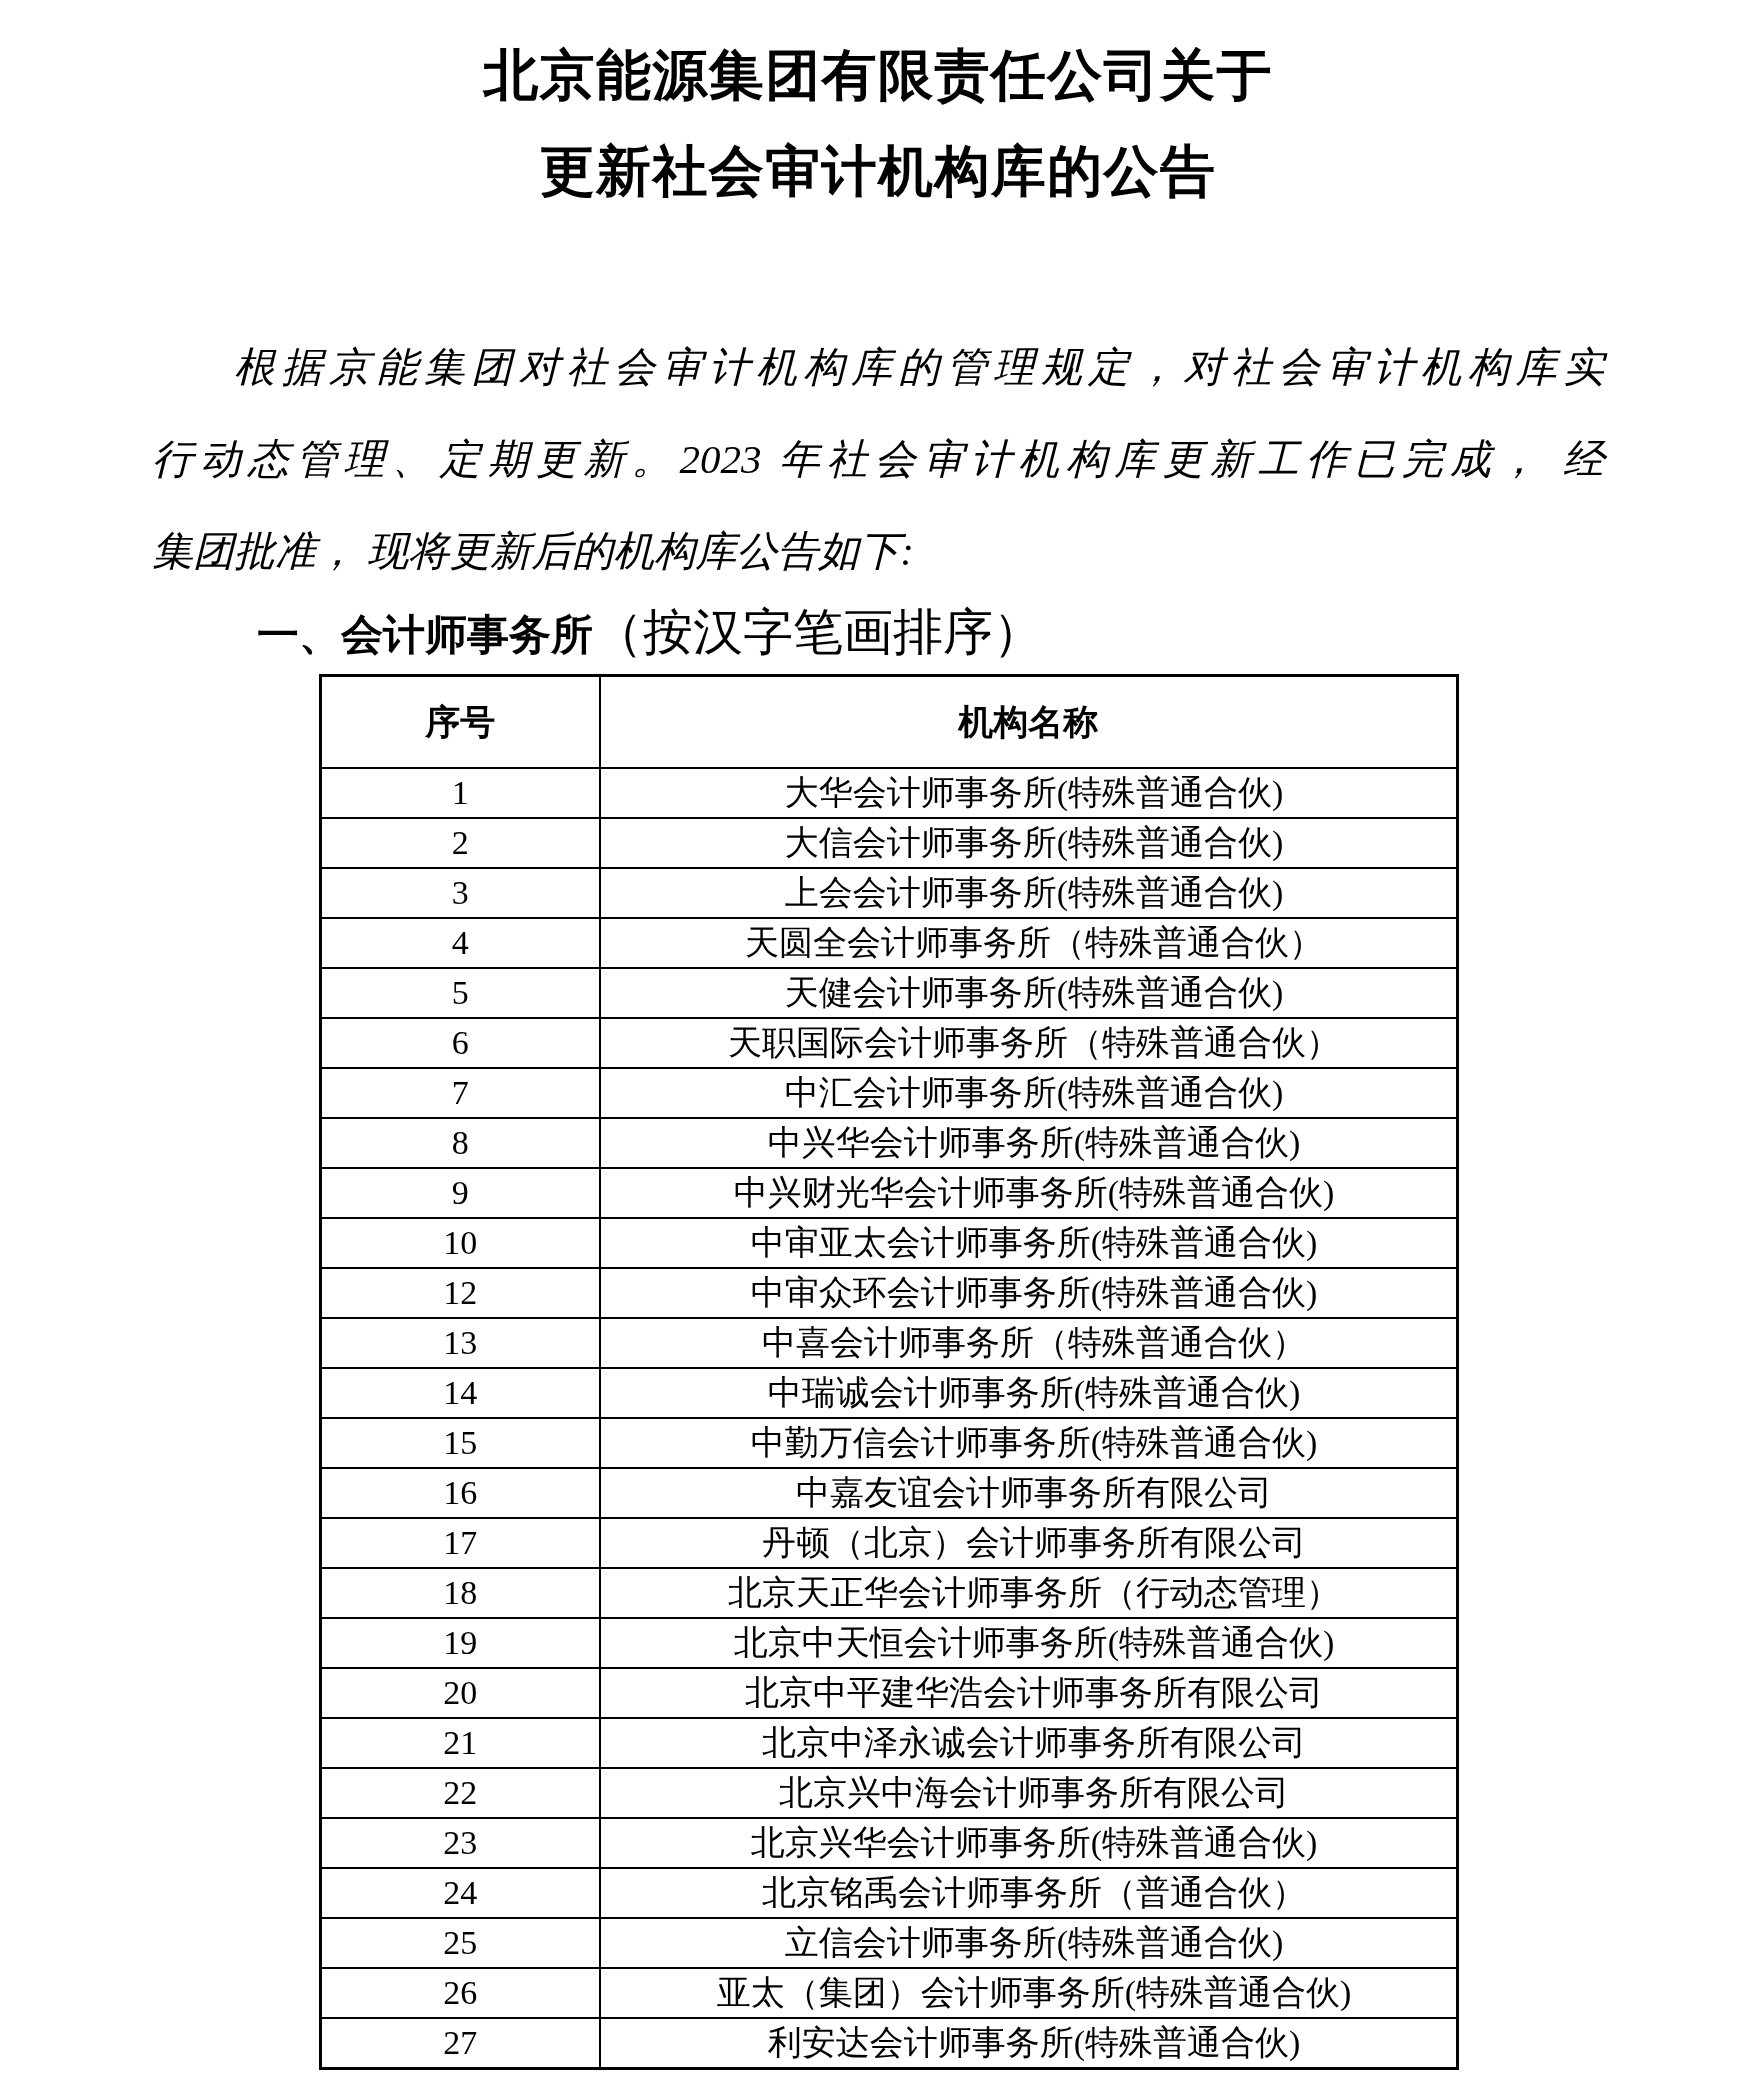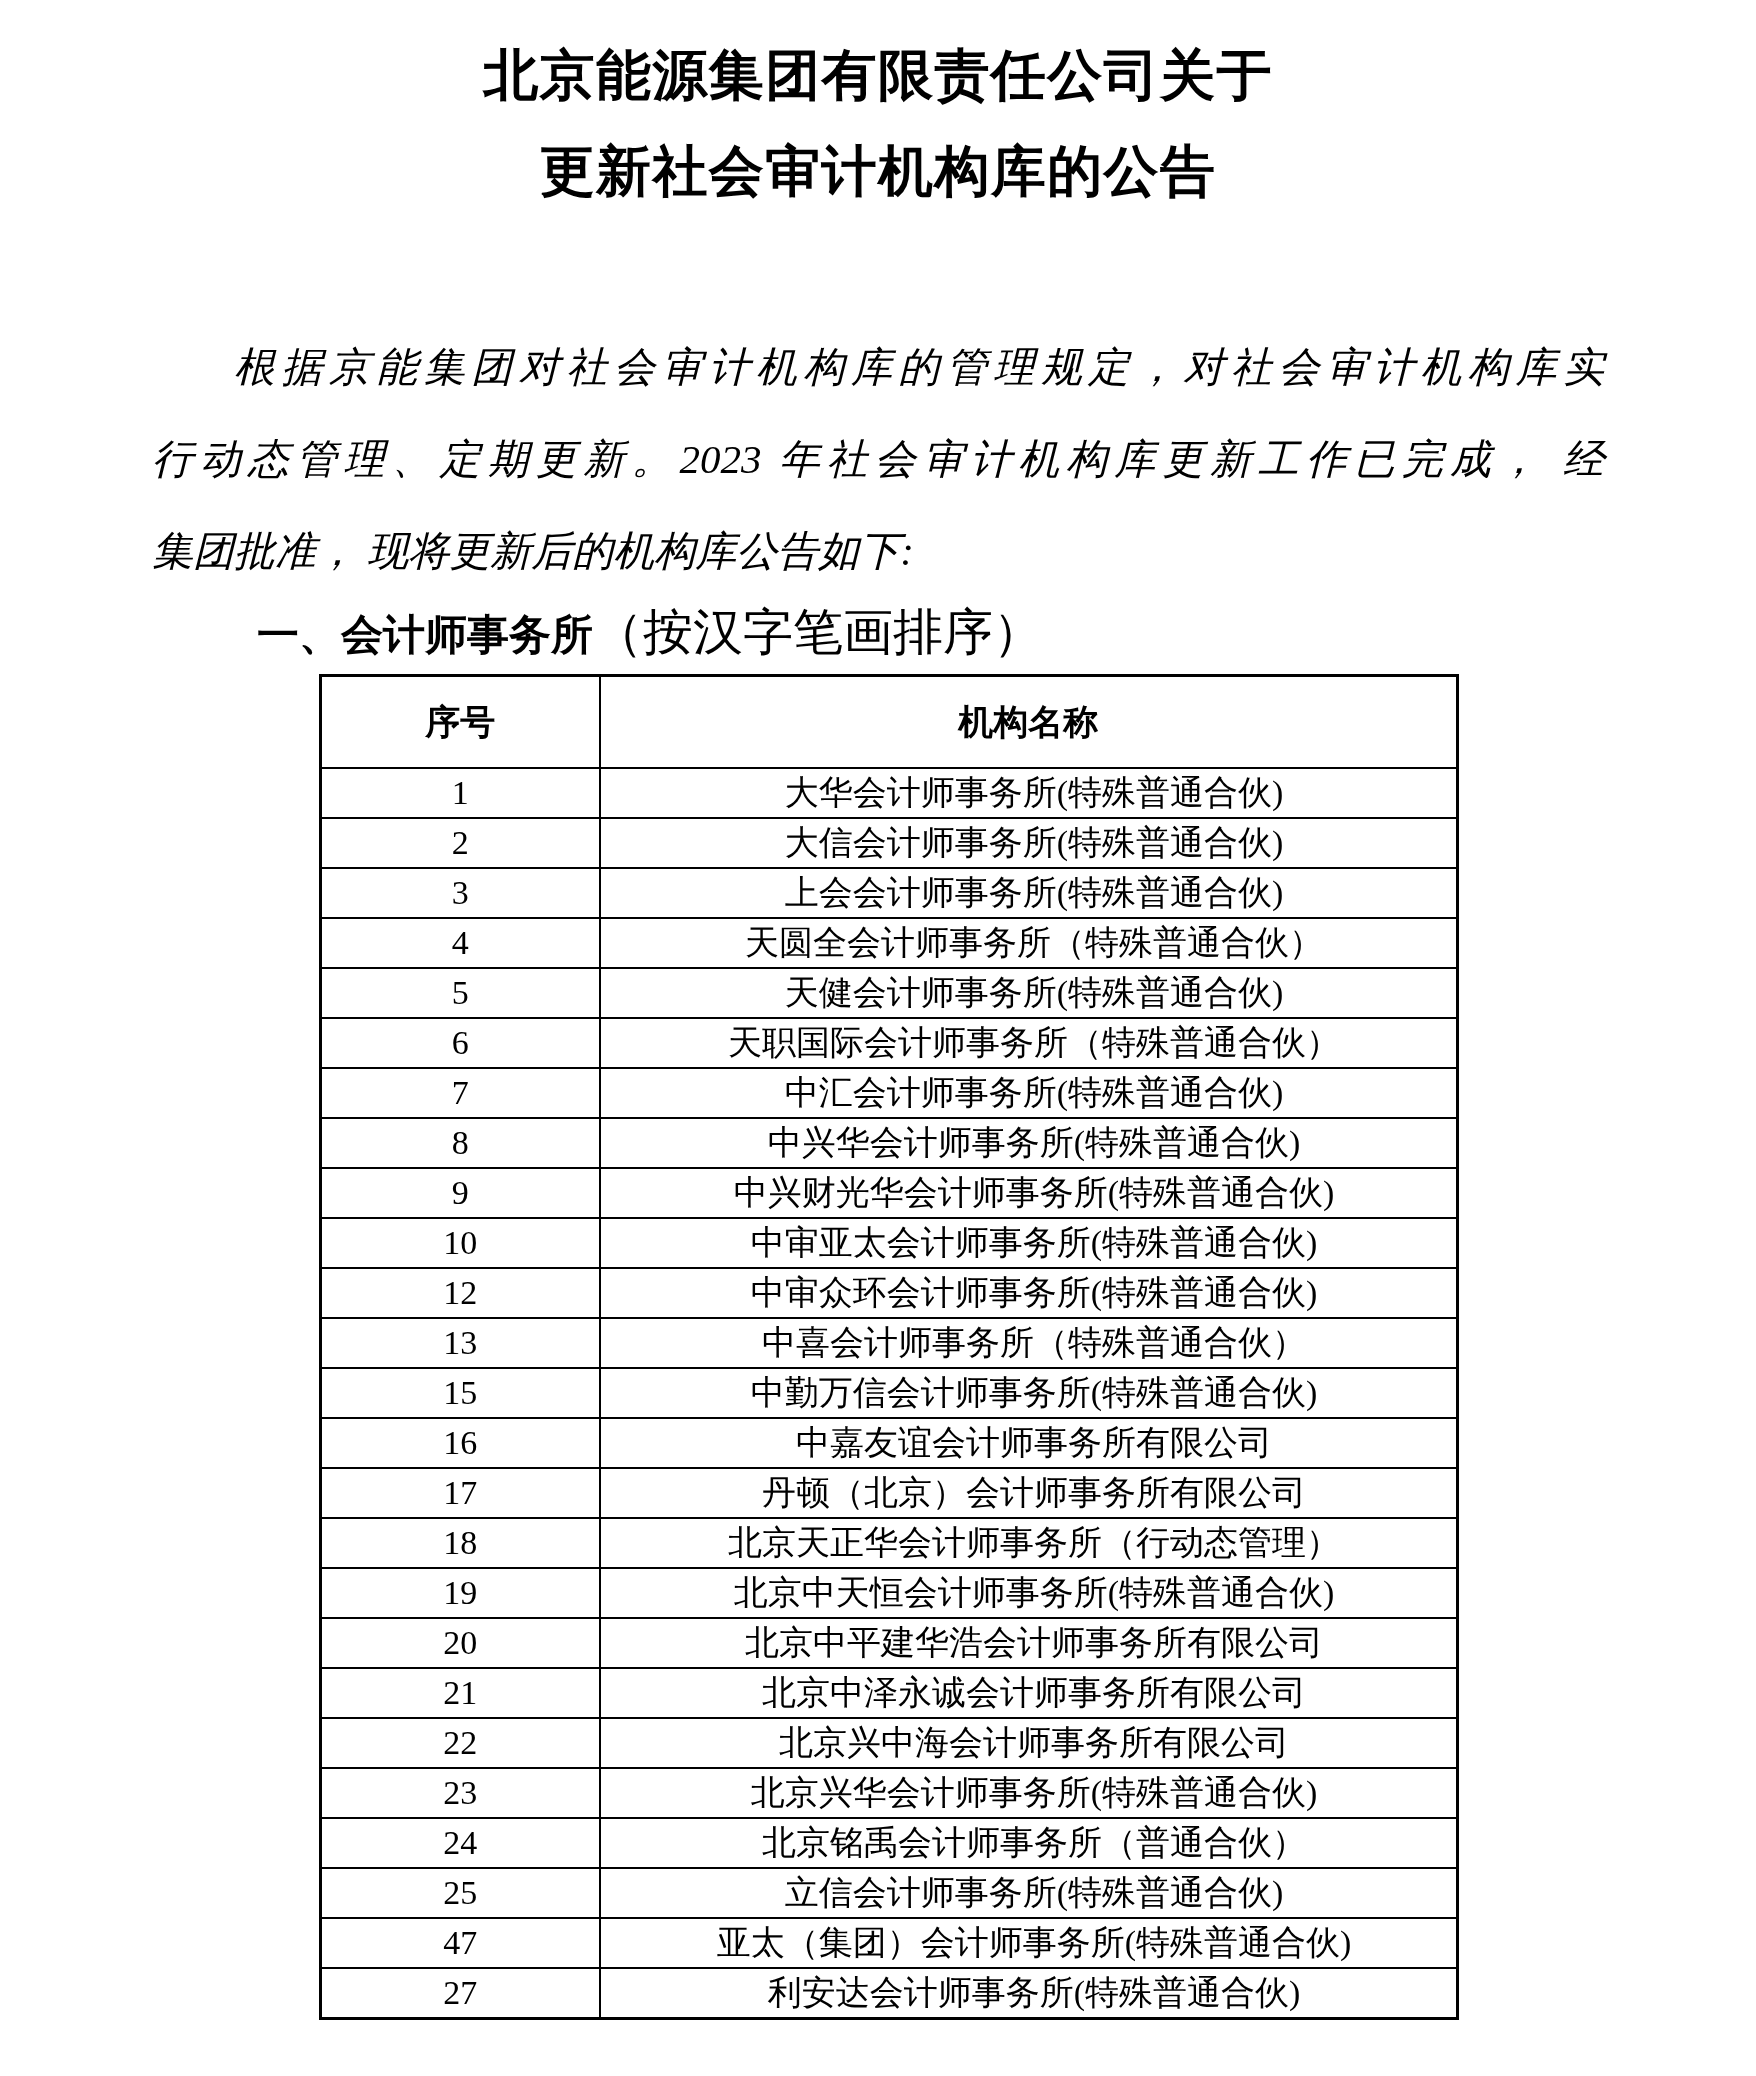--- a/index.html
+++ b/index.html
@@ -173,20 +173,24 @@
       </tr>
         <tr>
         <td class="cell-no">12</td>
         <td class="cell-name">中审众环会计师事务所(特殊普通合伙)</td>
       </tr>
         <tr>
         <td class="cell-no">13</td>
         <td class="cell-name">中喜会计师事务所（特殊普通合伙）</td>
       </tr>
         <tr>
+        <td class="cell-no">14</td>
+        <td class="cell-name">中瑞诚会计师事务所(特殊普通合伙)</td>
+      </tr>
+        <tr>
         <td class="cell-no">15</td>
         <td class="cell-name">中勤万信会计师事务所(特殊普通合伙)</td>
       </tr>
         <tr>
         <td class="cell-no">16</td>
         <td class="cell-name">中嘉友谊会计师事务所有限公司</td>
       </tr>
         <tr>
         <td class="cell-no">17</td>
         <td class="cell-name">丹顿（北京）会计师事务所有限公司</td>
@@ -217,21 +221,21 @@
       </tr>
         <tr>
         <td class="cell-no">24</td>
         <td class="cell-name">北京铭禹会计师事务所（普通合伙）</td>
       </tr>
         <tr>
         <td class="cell-no">25</td>
         <td class="cell-name">立信会计师事务所(特殊普通合伙)</td>
       </tr>
         <tr>
-        <td class="cell-no">47</td>
+        <td class="cell-no">26</td>
         <td class="cell-name">亚太（集团）会计师事务所(特殊普通合伙)</td>
       </tr>
         <tr>
         <td class="cell-no">27</td>
         <td class="cell-name">利安达会计师事务所(特殊普通合伙)</td>
       </tr>
       </tbody>
   </table>
 
 </div>

